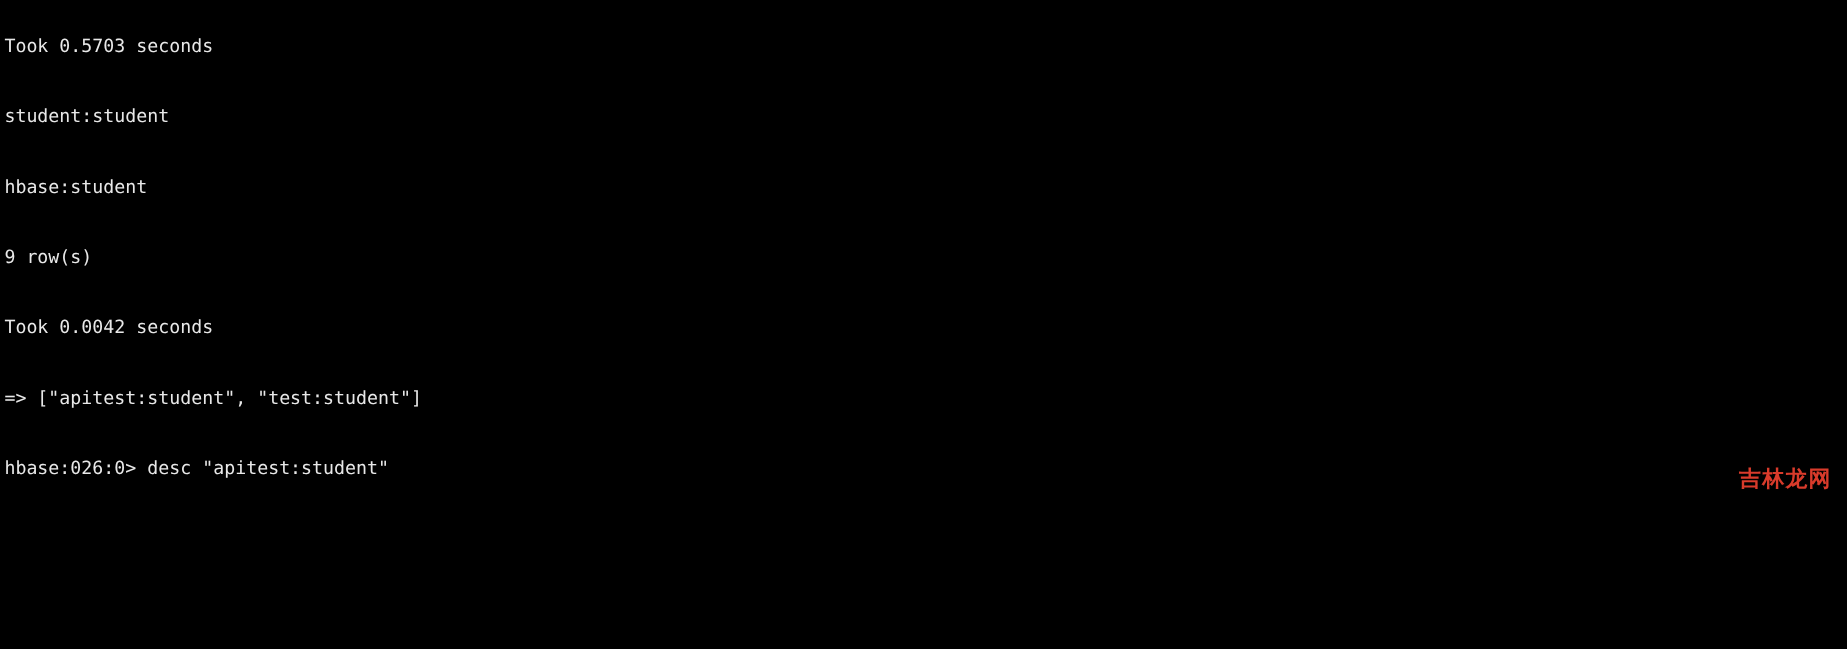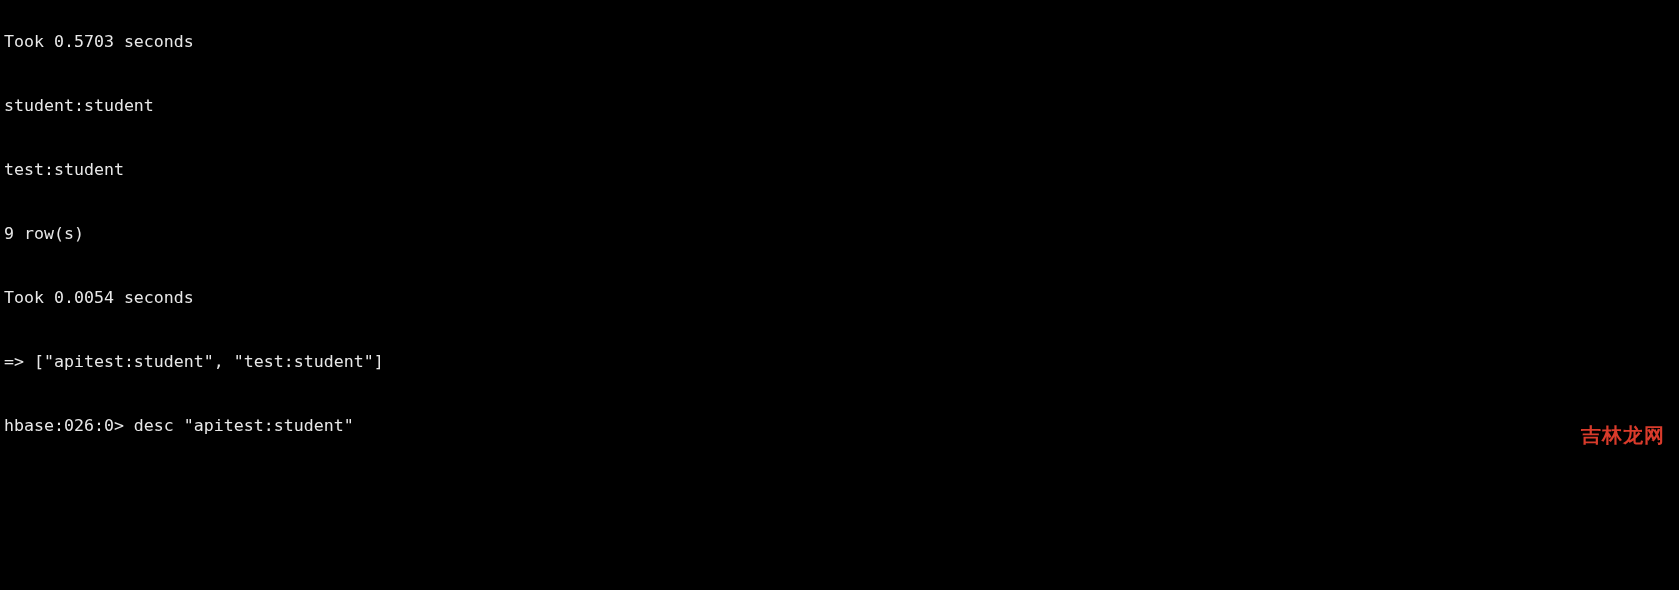--- a/index.html
+++ b/index.html
@@ -47,23 +47,23 @@
     user-select: none;
   }
 </style>
 </head>
 <body>
 
 <div id="terminal">
   <div id="screen">
     <div class="line">Took 0.5703 seconds</div>
     <div class="line">student:student</div>
-    <div class="line">test:student</div>
+    <div class="line">hbase:student</div>
     <div class="line">9 row(s)</div>
-    <div class="line">Took 0.0054 seconds</div>
+    <div class="line">Took 0.0042 seconds</div>
     <div class="line">=&gt; ["apitest:student", "test:student"]</div>
     <div class="line">hbase:026:0&gt; desc "apitest:student"</div>
     
     
     
     
     
     
     
     

